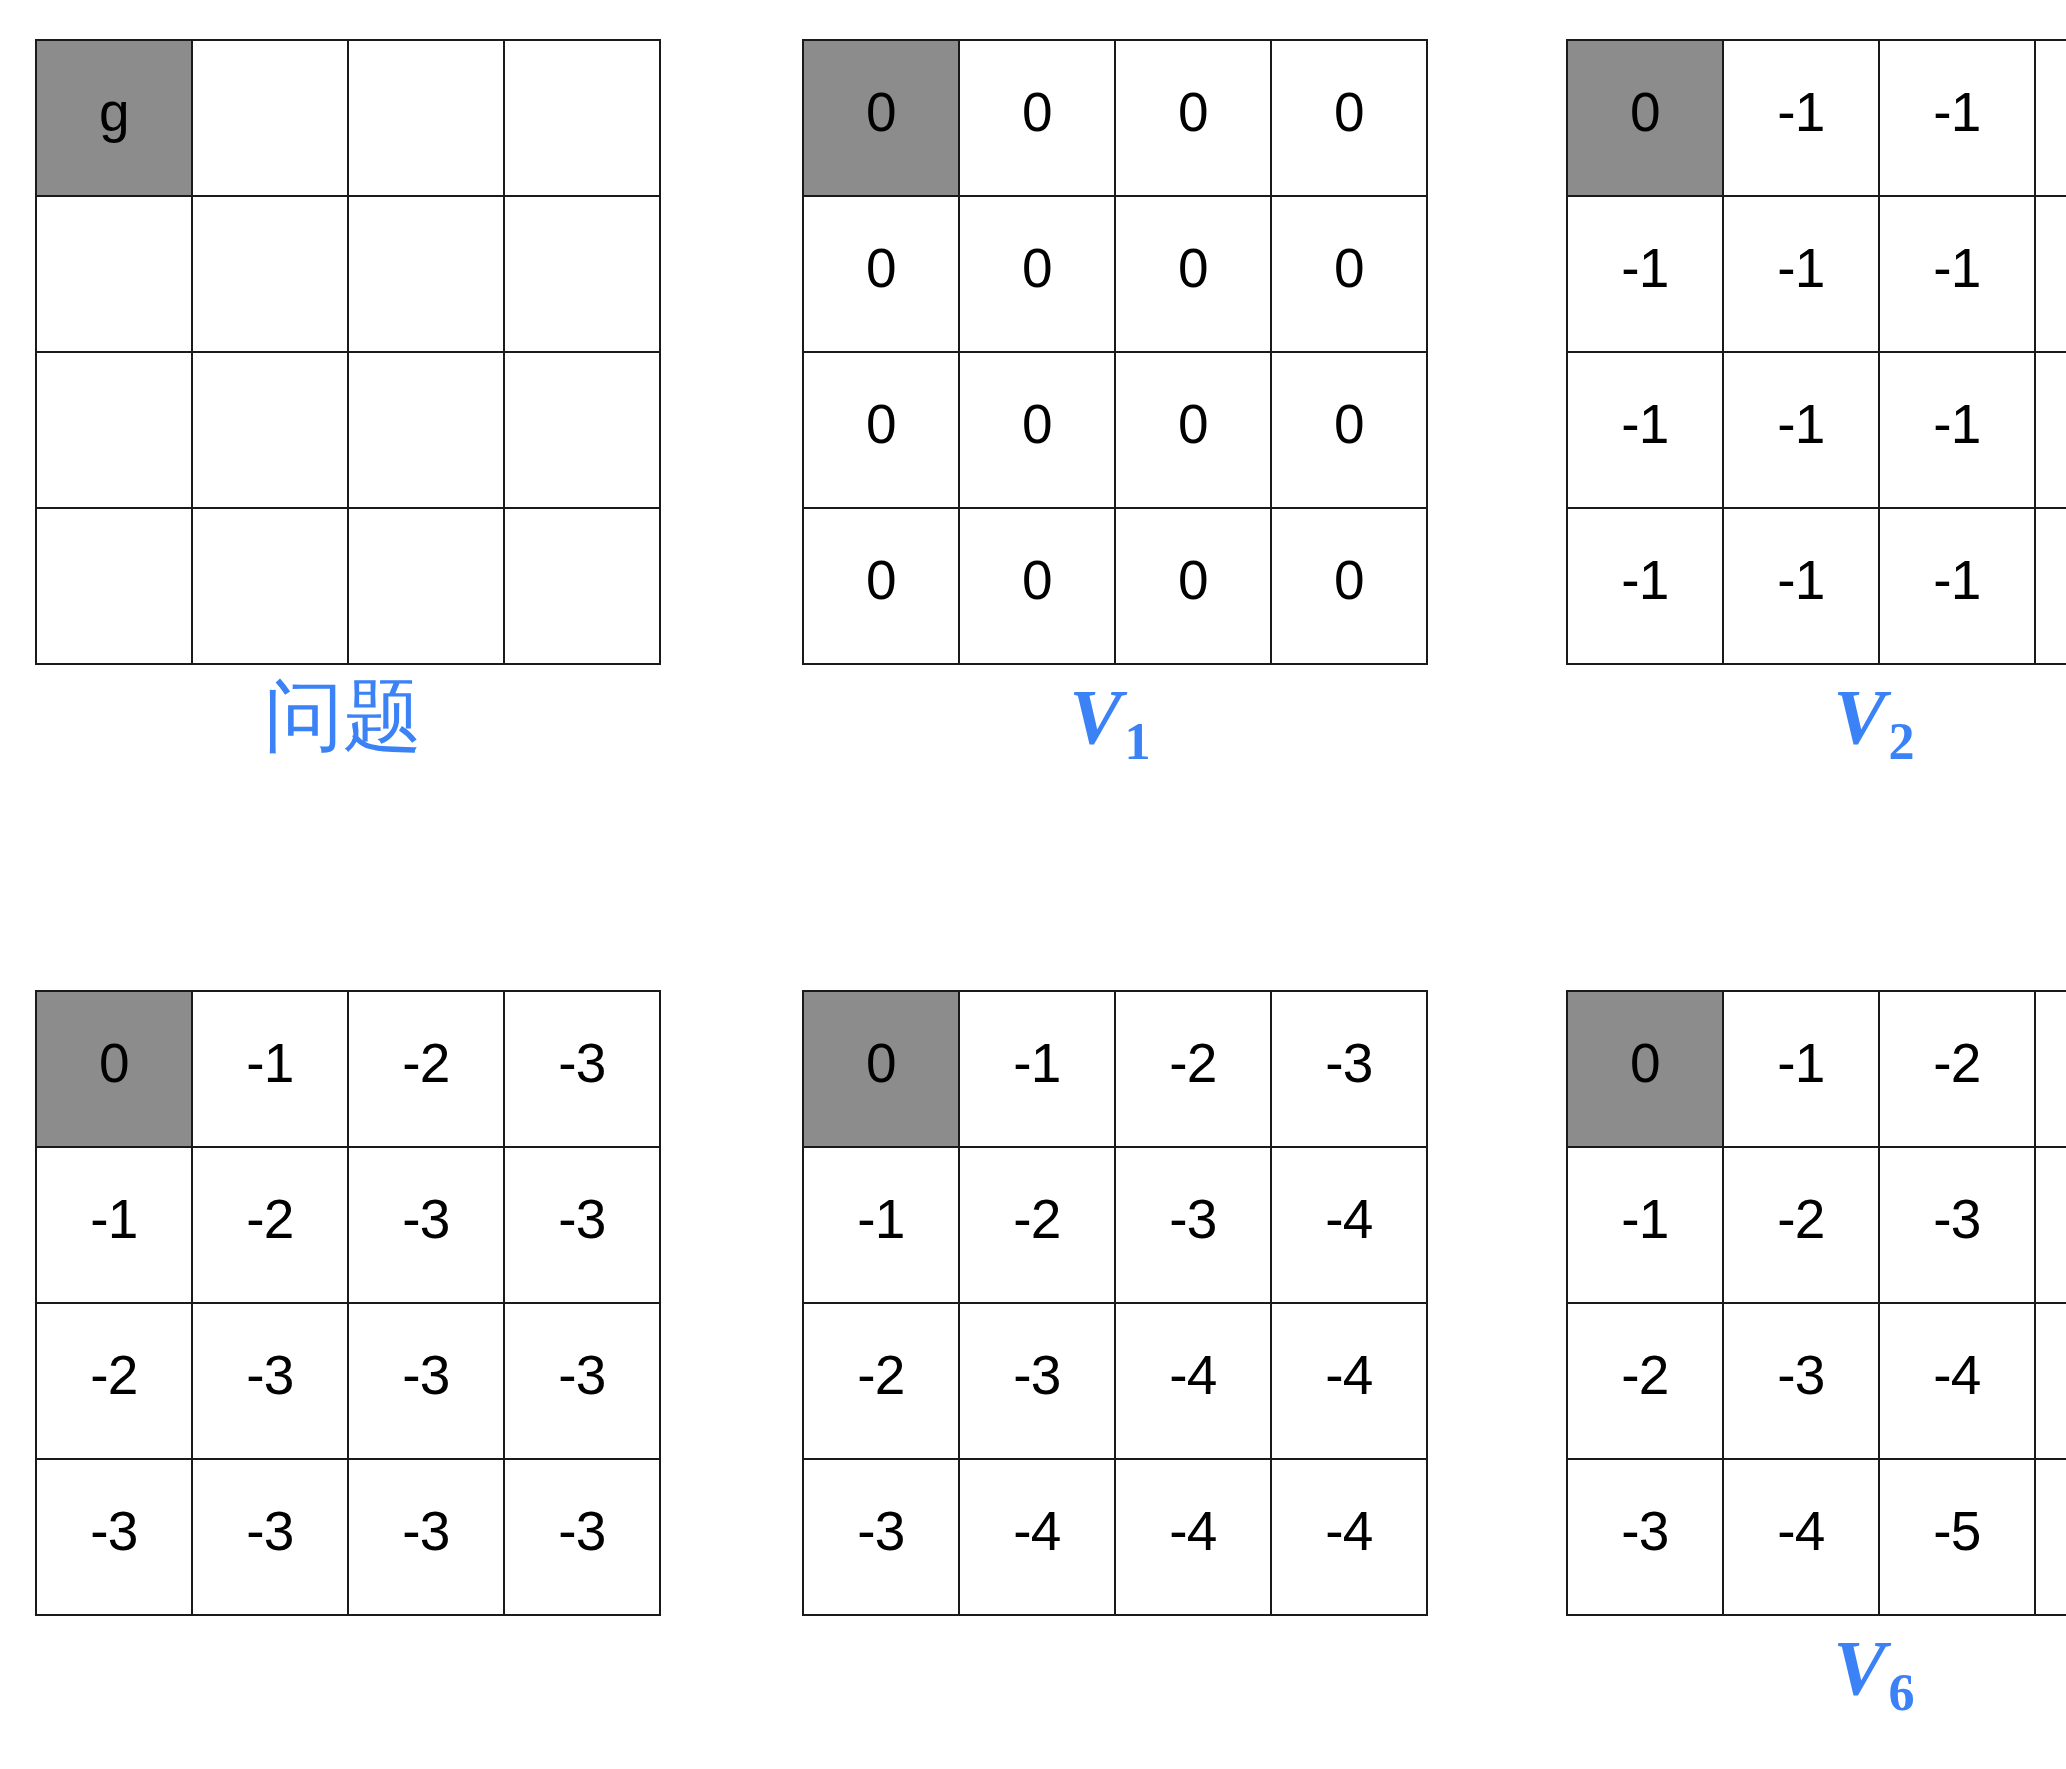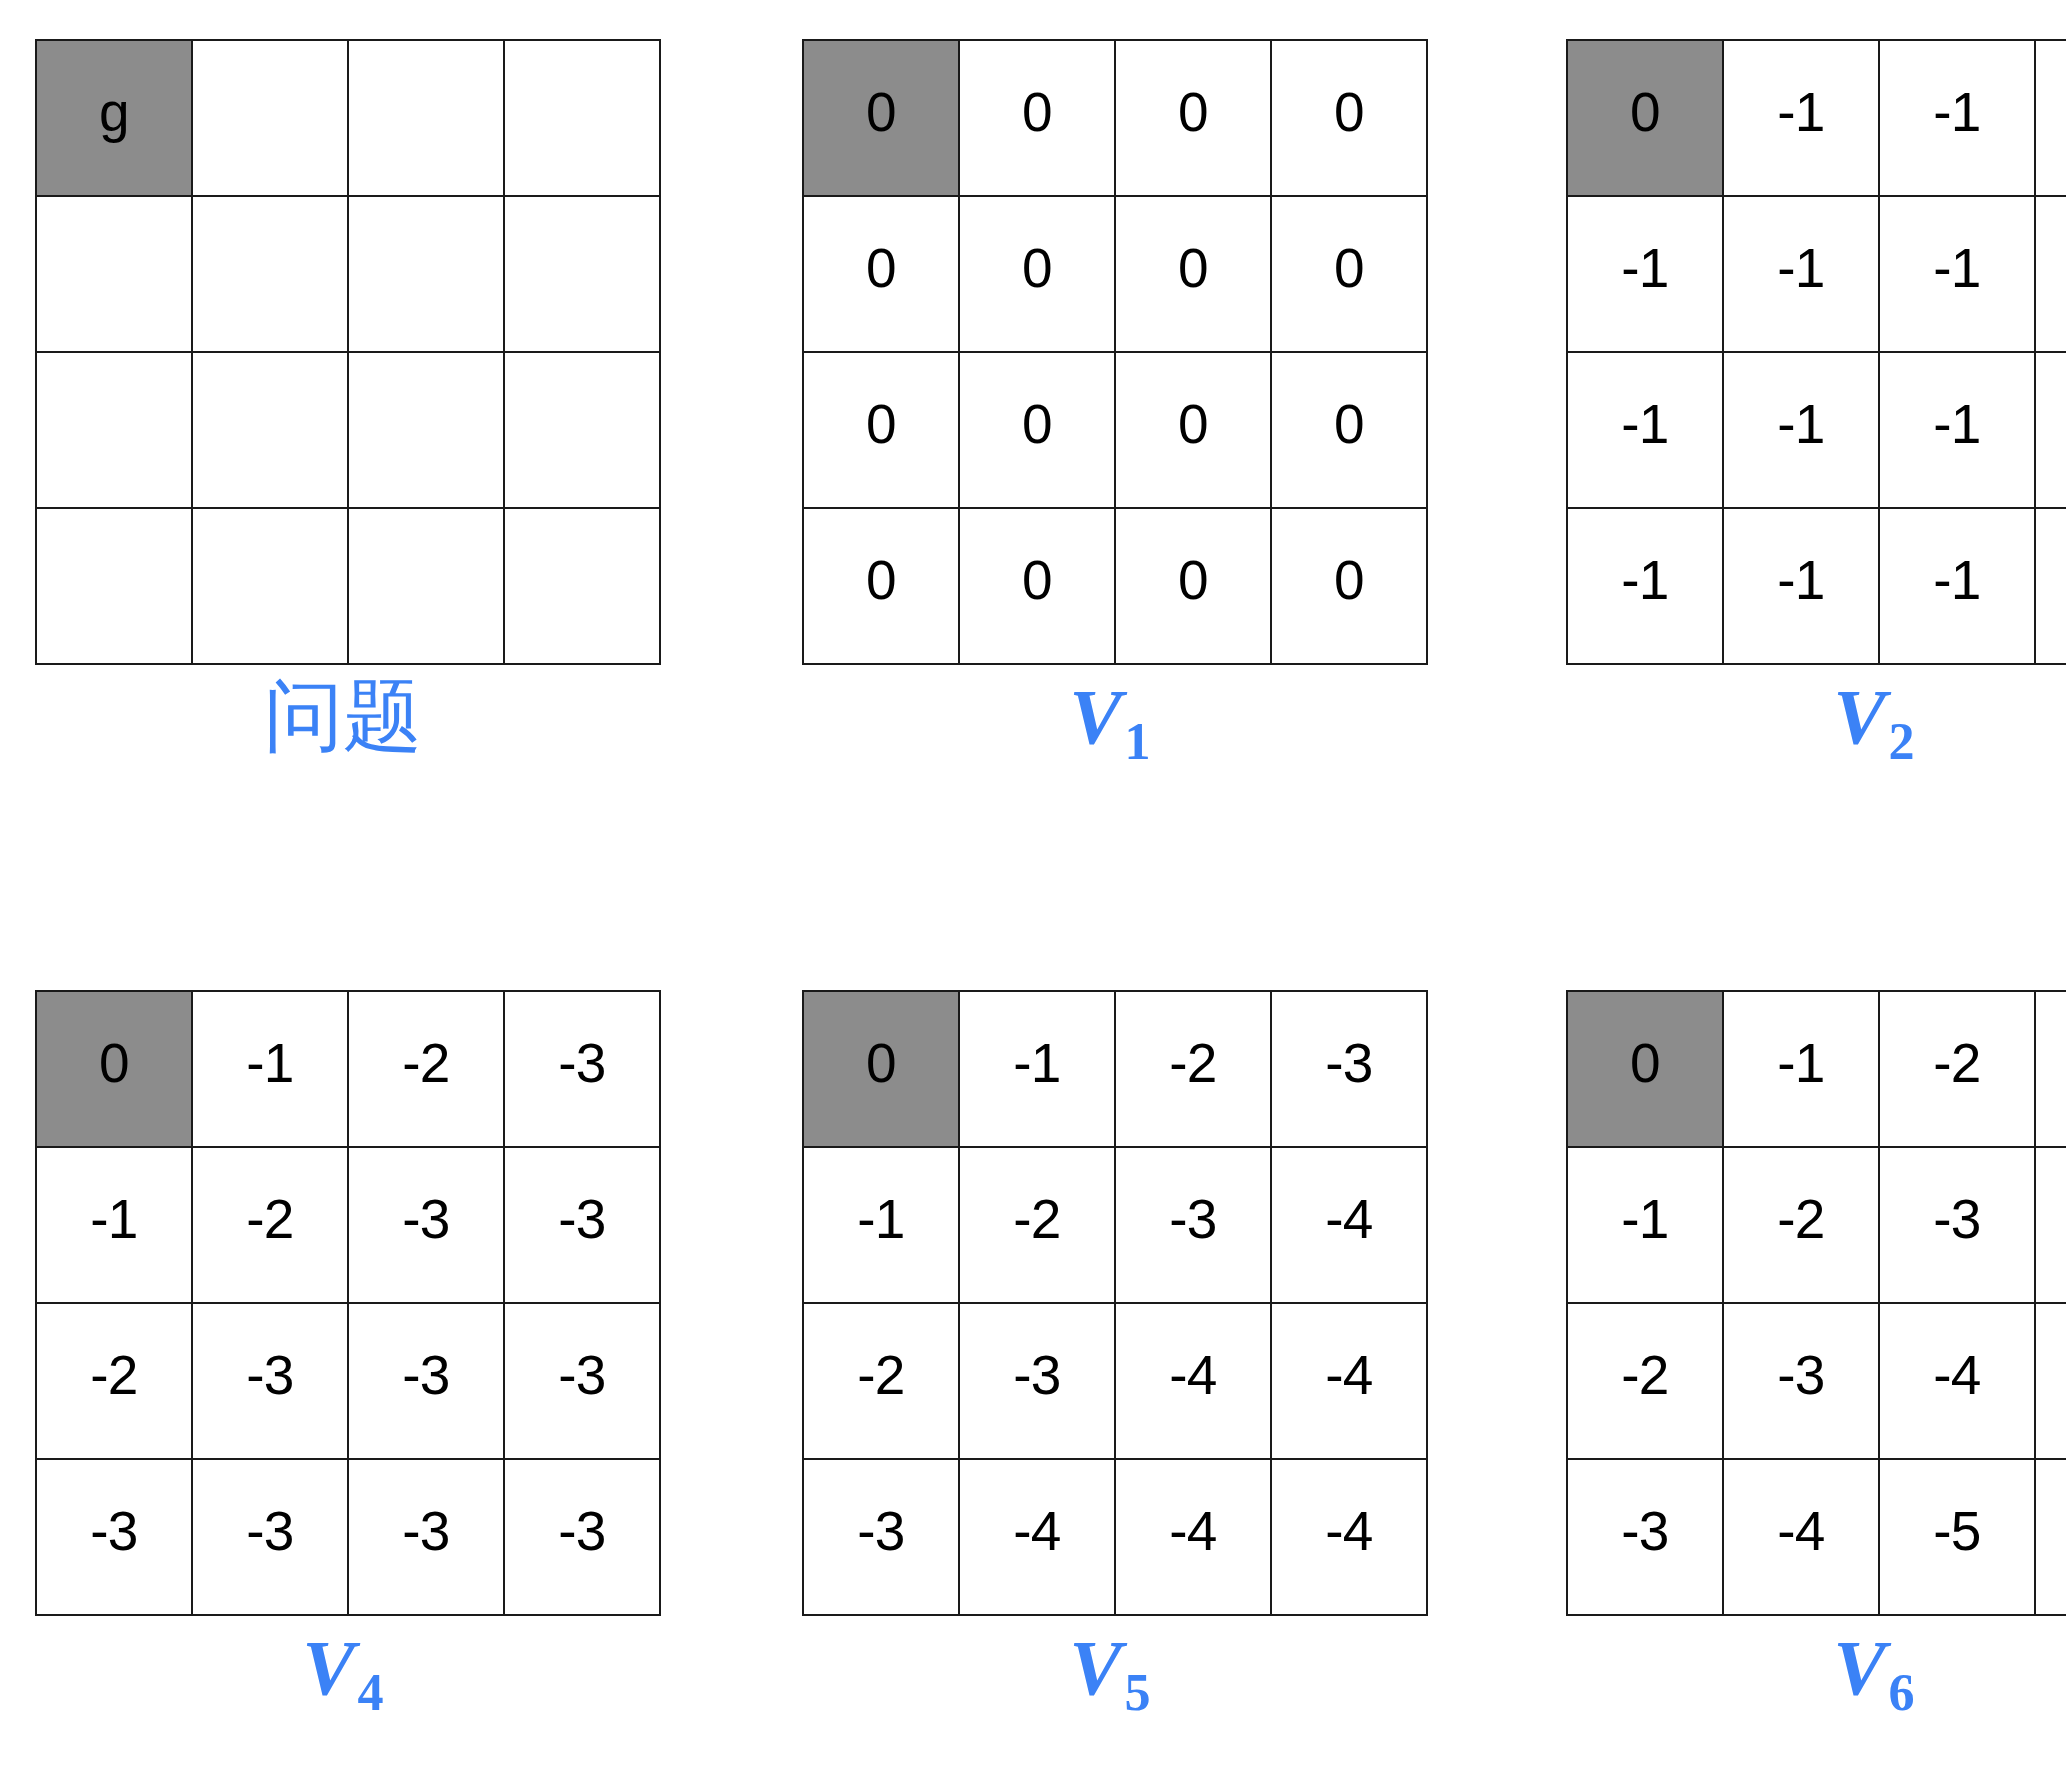--- a/index.html
+++ b/index.html
@@ -342,21 +342,20 @@
             </td>
             <td>
               <span class="cell-inner">-3</span>
             </td>
             <td>
               <span class="cell-inner">-3</span>
             </td>
           </tr>
         </tbody>
       </table>
-      <div class="caption caption-math" style="top: 638px;"><span>V</span><span class="sub">4</span></div>
     </div>
     <div class="grid-block" style="left: 802px; top: 990px;">
       <table class="grid">
         <tbody>
           <tr>
             <td class="shaded">
               <span class="cell-inner">0</span>
             </td>
             <td>
               <span class="cell-inner">-1</span>
@@ -405,21 +404,20 @@
             </td>
             <td>
               <span class="cell-inner">-4</span>
             </td>
             <td>
               <span class="cell-inner">-4</span>
             </td>
           </tr>
         </tbody>
       </table>
-      <div class="caption caption-math" style="top: 638px;"><span>V</span><span class="sub">5</span></div>
     </div>
     <div class="grid-block" style="left: 1566px; top: 990px;">
       <table class="grid">
         <tbody>
           <tr>
             <td class="shaded">
               <span class="cell-inner">0</span>
             </td>
             <td>
               <span class="cell-inner">-1</span>

